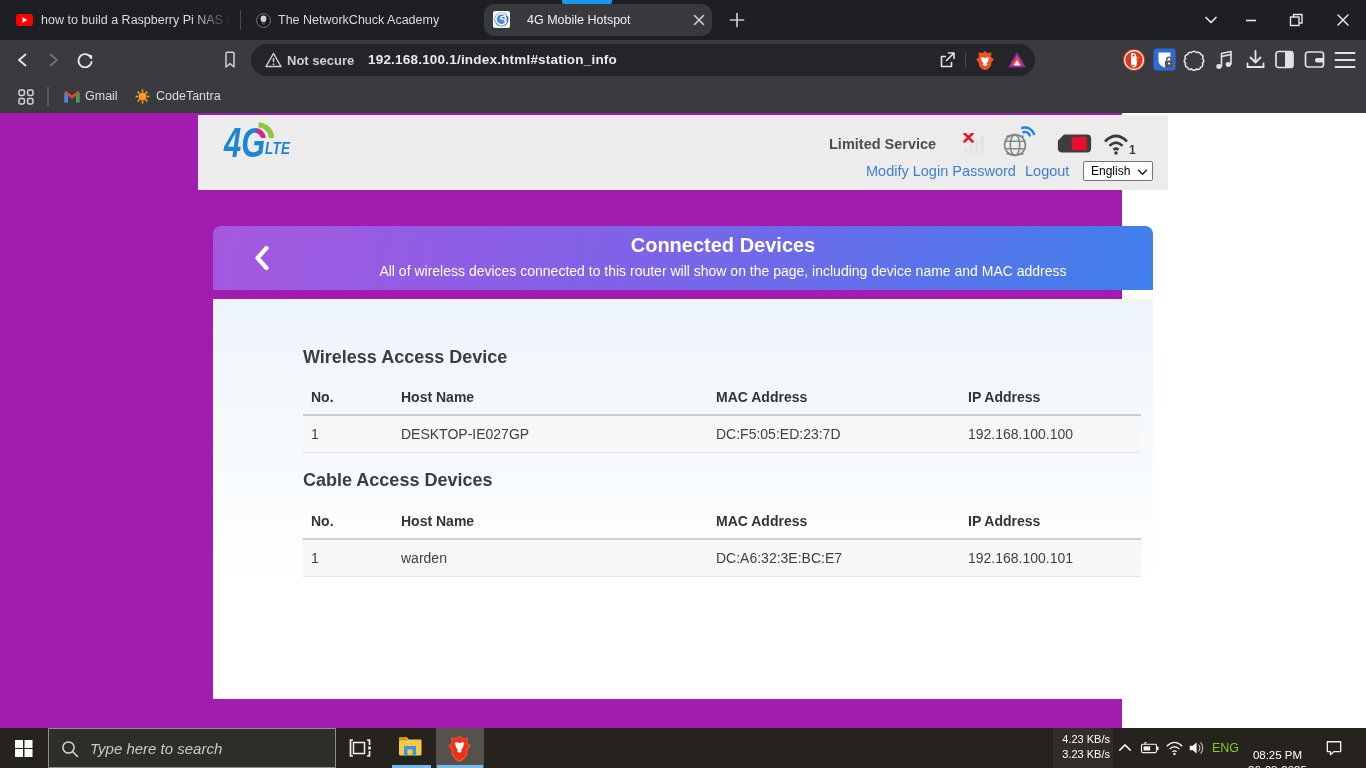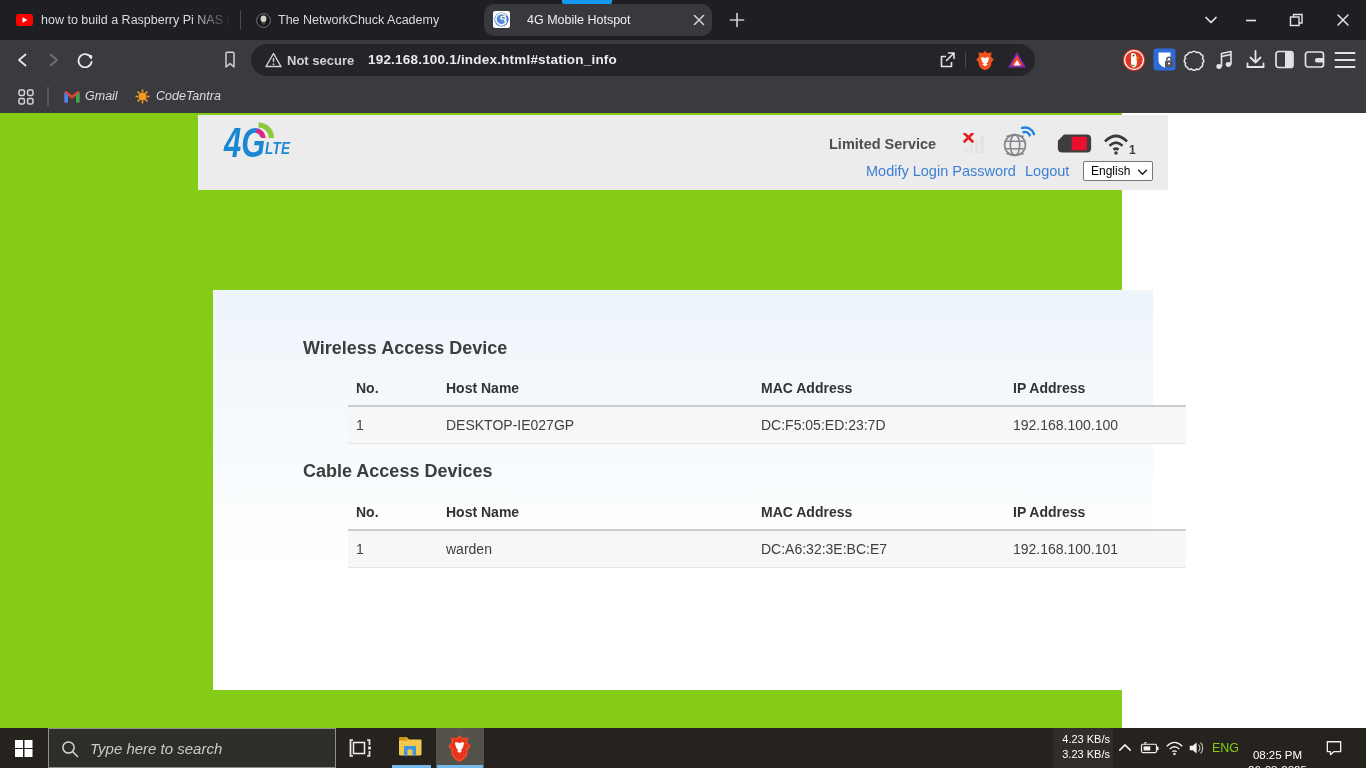--- a/index.html
+++ b/index.html
@@ -19,41 +19,41 @@
 #loadbar { position:absolute; left:562px; top:0; width:50px; height:4px; background:#1698f0; border-radius:0 0 2px 2px; }
 .winctl { position:absolute; top:11px; width:18px; height:18px; }
 
 
 #toolbar { position:absolute; left:0; top:40px; width:1366px; height:40px; background:#3a3b3f;font-weight:bold; }
 #urlpill { position:absolute; left:251px; top:4px; width:784px; height:32px; background:#242529; border-radius:16px; }
 #urltext { position:absolute; left:117px; top:8px; font-size:13.5px; color:#e9eaec; letter-spacing:0.2px; }
 #notsec { position:absolute; left:36px; top:9px; font-size:13px; color:#cfd0d2; }
 
 
-#bookbar { position:absolute; left:0; top:80px; width:1366px; height:33px; background:#3a3b3f;font-style:italic; }
+#bookbar { position:absolute; left:0; top:80px; width:1366px; height:33px; background:#3a3b3f; }
 .bktxt { position:absolute; top:9px; font-size:12.5px; color:#dcdcde; }
 
 
-#page { position:absolute; left:0; top:113px; width:1122px; height:615px; background:#84cc16; }
+#page { position:absolute; left:0; top:113px; width:1122px; height:615px; background:#a21caf; }
 #phead { position:absolute; left:198px; top:2px; width:970px; height:75px; background:#ececec; }
 #limsvc { position:absolute; left:631px; top:21px; font-size:14.5px; font-weight:bold; color:#4d4d4d; }
 .hlink { position:absolute; top:48px; font-size:14.5px; color:#3d7fd4; }
 #langsel { position:absolute; left:885px; top:46px; width:70px; height:20px; background:#fff; border:1px solid #767676; border-radius:2px; font-size:12px; color:#000; display:flex; align-items:center; padding-left:7px; }
 
 #banner { position:absolute; left:213px; top:113px; width:940px; height:64px;
   background:linear-gradient(100deg,#a558e0 0%, #7e63e8 45%, #3f80ec 100%);
   border-radius:8px 8px 0 0; color:#fff; }
 #bantitle { position:absolute; left:80px; top:8px; width:860px; text-align:center; font-size:20px; font-weight:bold; line-height:23px; }
 #bansub { position:absolute; left:80px; top:37px; width:860px; text-align:center; font-size:14px; line-height:16px; }
 
-#content { position:absolute; left:213px; top:177px; width:940px; height:400px;
+#content { position:absolute; left:213px; top:186px; width:940px; height:400px;
   background:linear-gradient(180deg,#edf4fa 0%, #f6fafd 35%, #ffffff 72%); }
 
 .h2 { position:absolute; left:90px; font-size:18px; font-weight:bold; color:#3d3d3d; }
-.tbl { position:absolute; left:90px; width:838px;margin-left:45px; }
+.tbl { position:absolute; left:90px; width:838px; }
 .thead { position:relative; height:36px; border-bottom:2px solid #cdcdcd; }
 .trow { position:relative; height:37px; background:#f7f7f7; border-bottom:1px solid #e5e5e5; }
 .c { position:absolute; font-size:14px; white-space:nowrap; }
 .thead .c { font-weight:bold; color:#333; top:9px; }
 .trow .c { color:#3f3f3f; top:10px; }
 .c1 { left:8px; } .c2 { left:98px; } .c3 { left:397px;padding-left:16px; } .c4 { left:665px; }
 
 
 #taskbar { position:absolute; left:0; top:728px; width:1366px; height:40px; background:#26231e; }
 #searchbox { position:absolute; left:48px; top:0px; width:288px; height:40px; background:#2f2d2a; border:1px solid #8e8e8e; }
@@ -280,20 +280,27 @@
     </svg>
     <a class="hlink" style="left:668px">Modify Login Password</a>
     <a class="hlink" style="left:827px">Logout</a>
     <div id="langsel">English
       <svg class="abs" style="left:53px;top:7px" width="11" height="7" viewBox="0 0 12 8">
             <path d="M1.5 1.5 L6 6 L10.5 1.5" fill="none" stroke="#222" stroke-width="1.8" stroke-linecap="round" stroke-linejoin="round"></path>
           </svg>
     </div>
   </div>
 
+  <div id="banner">
+    <svg class="abs" style="left:39px;top:19px" width="20" height="26" viewBox="0 0 20 26">
+      <path d="M14.5 3 L5.5 13 L14.5 23" fill="none" stroke="#fff" stroke-width="4.2" stroke-linecap="round" stroke-linejoin="round"></path>
+    </svg>
+    <div id="bantitle">Connected Devices</div>
+    <div id="bansub">All of wireless devices connected to this router will show on the page, including device name and MAC address</div>
+  </div>
 
   <div id="content">
     <div class="h2" style="top:48px">Wireless Access Device</div>
     <div class="tbl" style="top:81px">
       <div class="thead">
         <div class="c c1">No.</div>
             <div class="c c2">Host Name</div>
             <div class="c c3">MAC Address</div>
             <div class="c c4">IP Address</div>
       </div>

